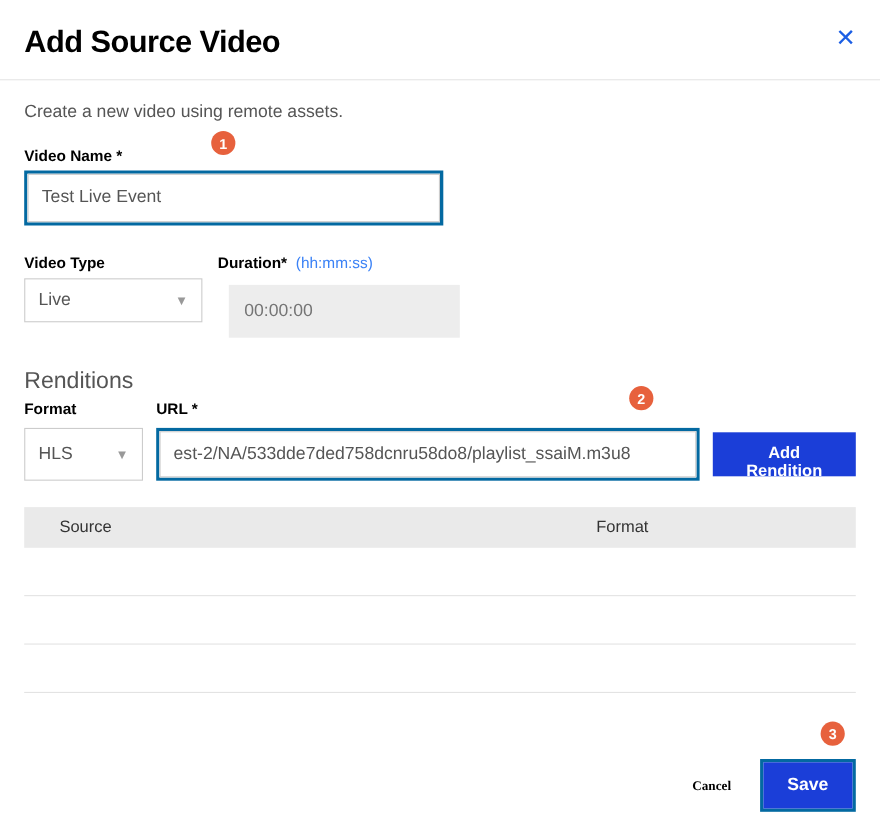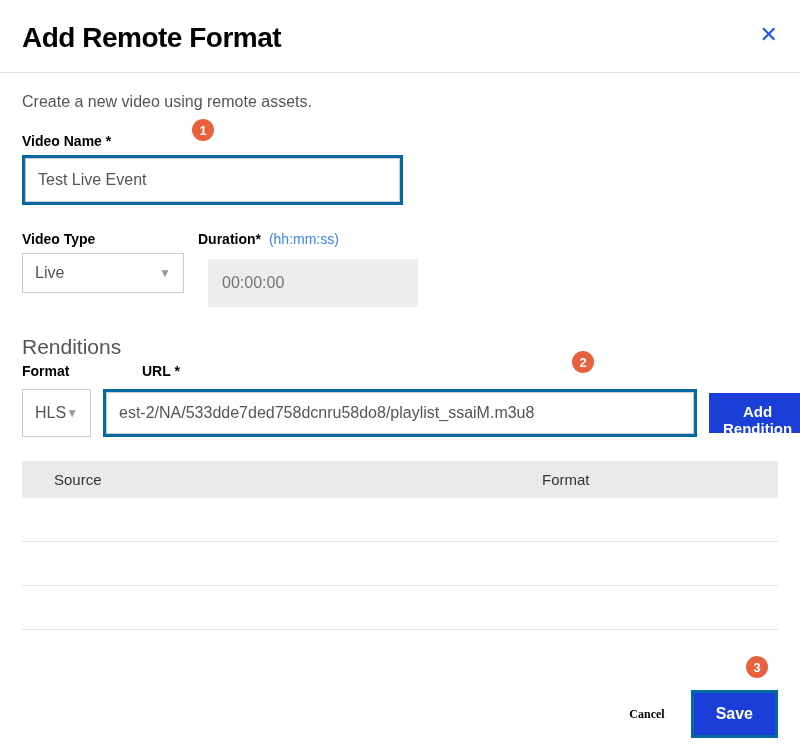--- a/index.html
+++ b/index.html
@@ -108,21 +108,21 @@
     }
     .renditions-row {
       display: flex;
       align-items: center;
       gap: 12px;
     }
     .format-select { width: 108px; height: 48px; align-items: center; }
     .url-input {
       border: 1px solid #ccc;
       height: 42px;
-      width: 588px;
+      width: 488px;
       padding: 0 12px;
       font-size: 16px;
       color: #555;
     }
     .rend-labels {
       display: flex;
       gap: 12px;
       margin-top: 4px;
     }
     .rend-labels .lbl-format { width: 108px; }
@@ -196,21 +196,21 @@
       align-items: center;
       justify-content: center;
       z-index: 10;
     }
     .input-wrap { position: relative; display: inline-block; }
   </style>
 </head>
 <body>
 
 <div class="header">
-  <h1>Add Remote Format</h1>
+  <h1>Add Source Video</h1>
   <span class="close-icon">✕</span>
 </div>
 
 <div class="body">
 
   <div class="subtitle">Create a new video using remote assets.</div>
 
   <div style="position:relative;">
     <div class="field-label">Video Name *</div>
     <div class="annot" style="top:-14px; left:170px;">1</div>

